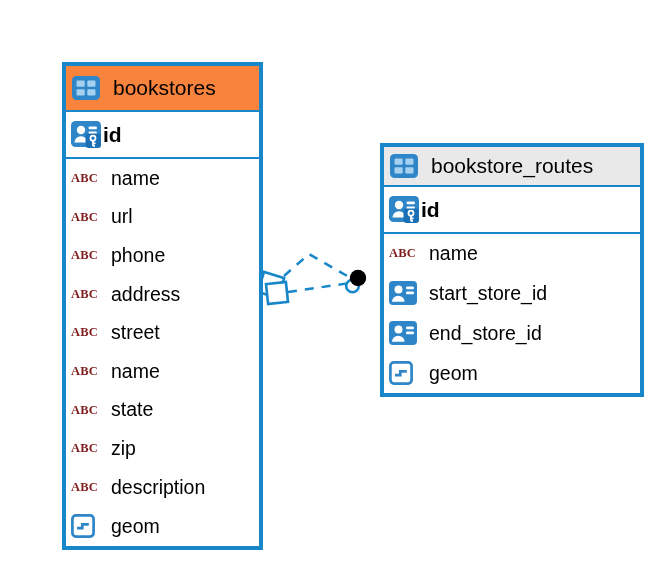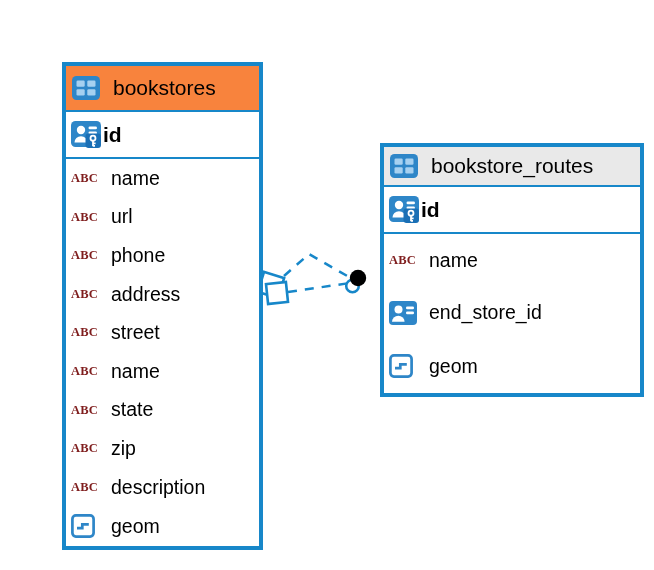--- a/index.html
+++ b/index.html
@@ -188,20 +188,32 @@
         <div class="row">
           <span class="icon-box">
             <svg width="28" height="24" viewBox="0 0 28 24">
               <rect width="28" height="24" rx="4" fill="#2E86C8"></rect>
               <circle cx="9.5" cy="8.5" r="4" fill="#fff"></circle>
               <path d="M3 20.8 a6.3 6 0 0 1 12.6 0 z" fill="#fff"></path>
               <rect x="17" y="5.5" width="8" height="2.7" rx="1.3" fill="#fff"></rect>
               <rect x="17" y="10.5" width="8" height="2.7" rx="1.3" fill="#fff"></rect>
             </svg>
           </span>
+          <span class="col-label">start_store_id</span>
+        </div>
+        <div class="row">
+          <span class="icon-box">
+            <svg width="28" height="24" viewBox="0 0 28 24">
+              <rect width="28" height="24" rx="4" fill="#2E86C8"></rect>
+              <circle cx="9.5" cy="8.5" r="4" fill="#fff"></circle>
+              <path d="M3 20.8 a6.3 6 0 0 1 12.6 0 z" fill="#fff"></path>
+              <rect x="17" y="5.5" width="8" height="2.7" rx="1.3" fill="#fff"></rect>
+              <rect x="17" y="10.5" width="8" height="2.7" rx="1.3" fill="#fff"></rect>
+            </svg>
+          </span>
           <span class="col-label">end_store_id</span>
         </div>
         <div class="row">
           <span class="icon-box">
             <svg width="24" height="24" viewBox="0 0 24 24">
               <rect x="1.4" y="1.4" width="21.2" height="21.2" rx="3.5" fill="#fff" stroke="#2E86C8" stroke-width="2.7"></rect>
               <path d="M6 14.2 H11.3 V10.3 H17.8" fill="none" stroke="#2E86C8" stroke-width="2.7"></path>
             </svg>
           </span>
           <span class="col-label">geom</span>

